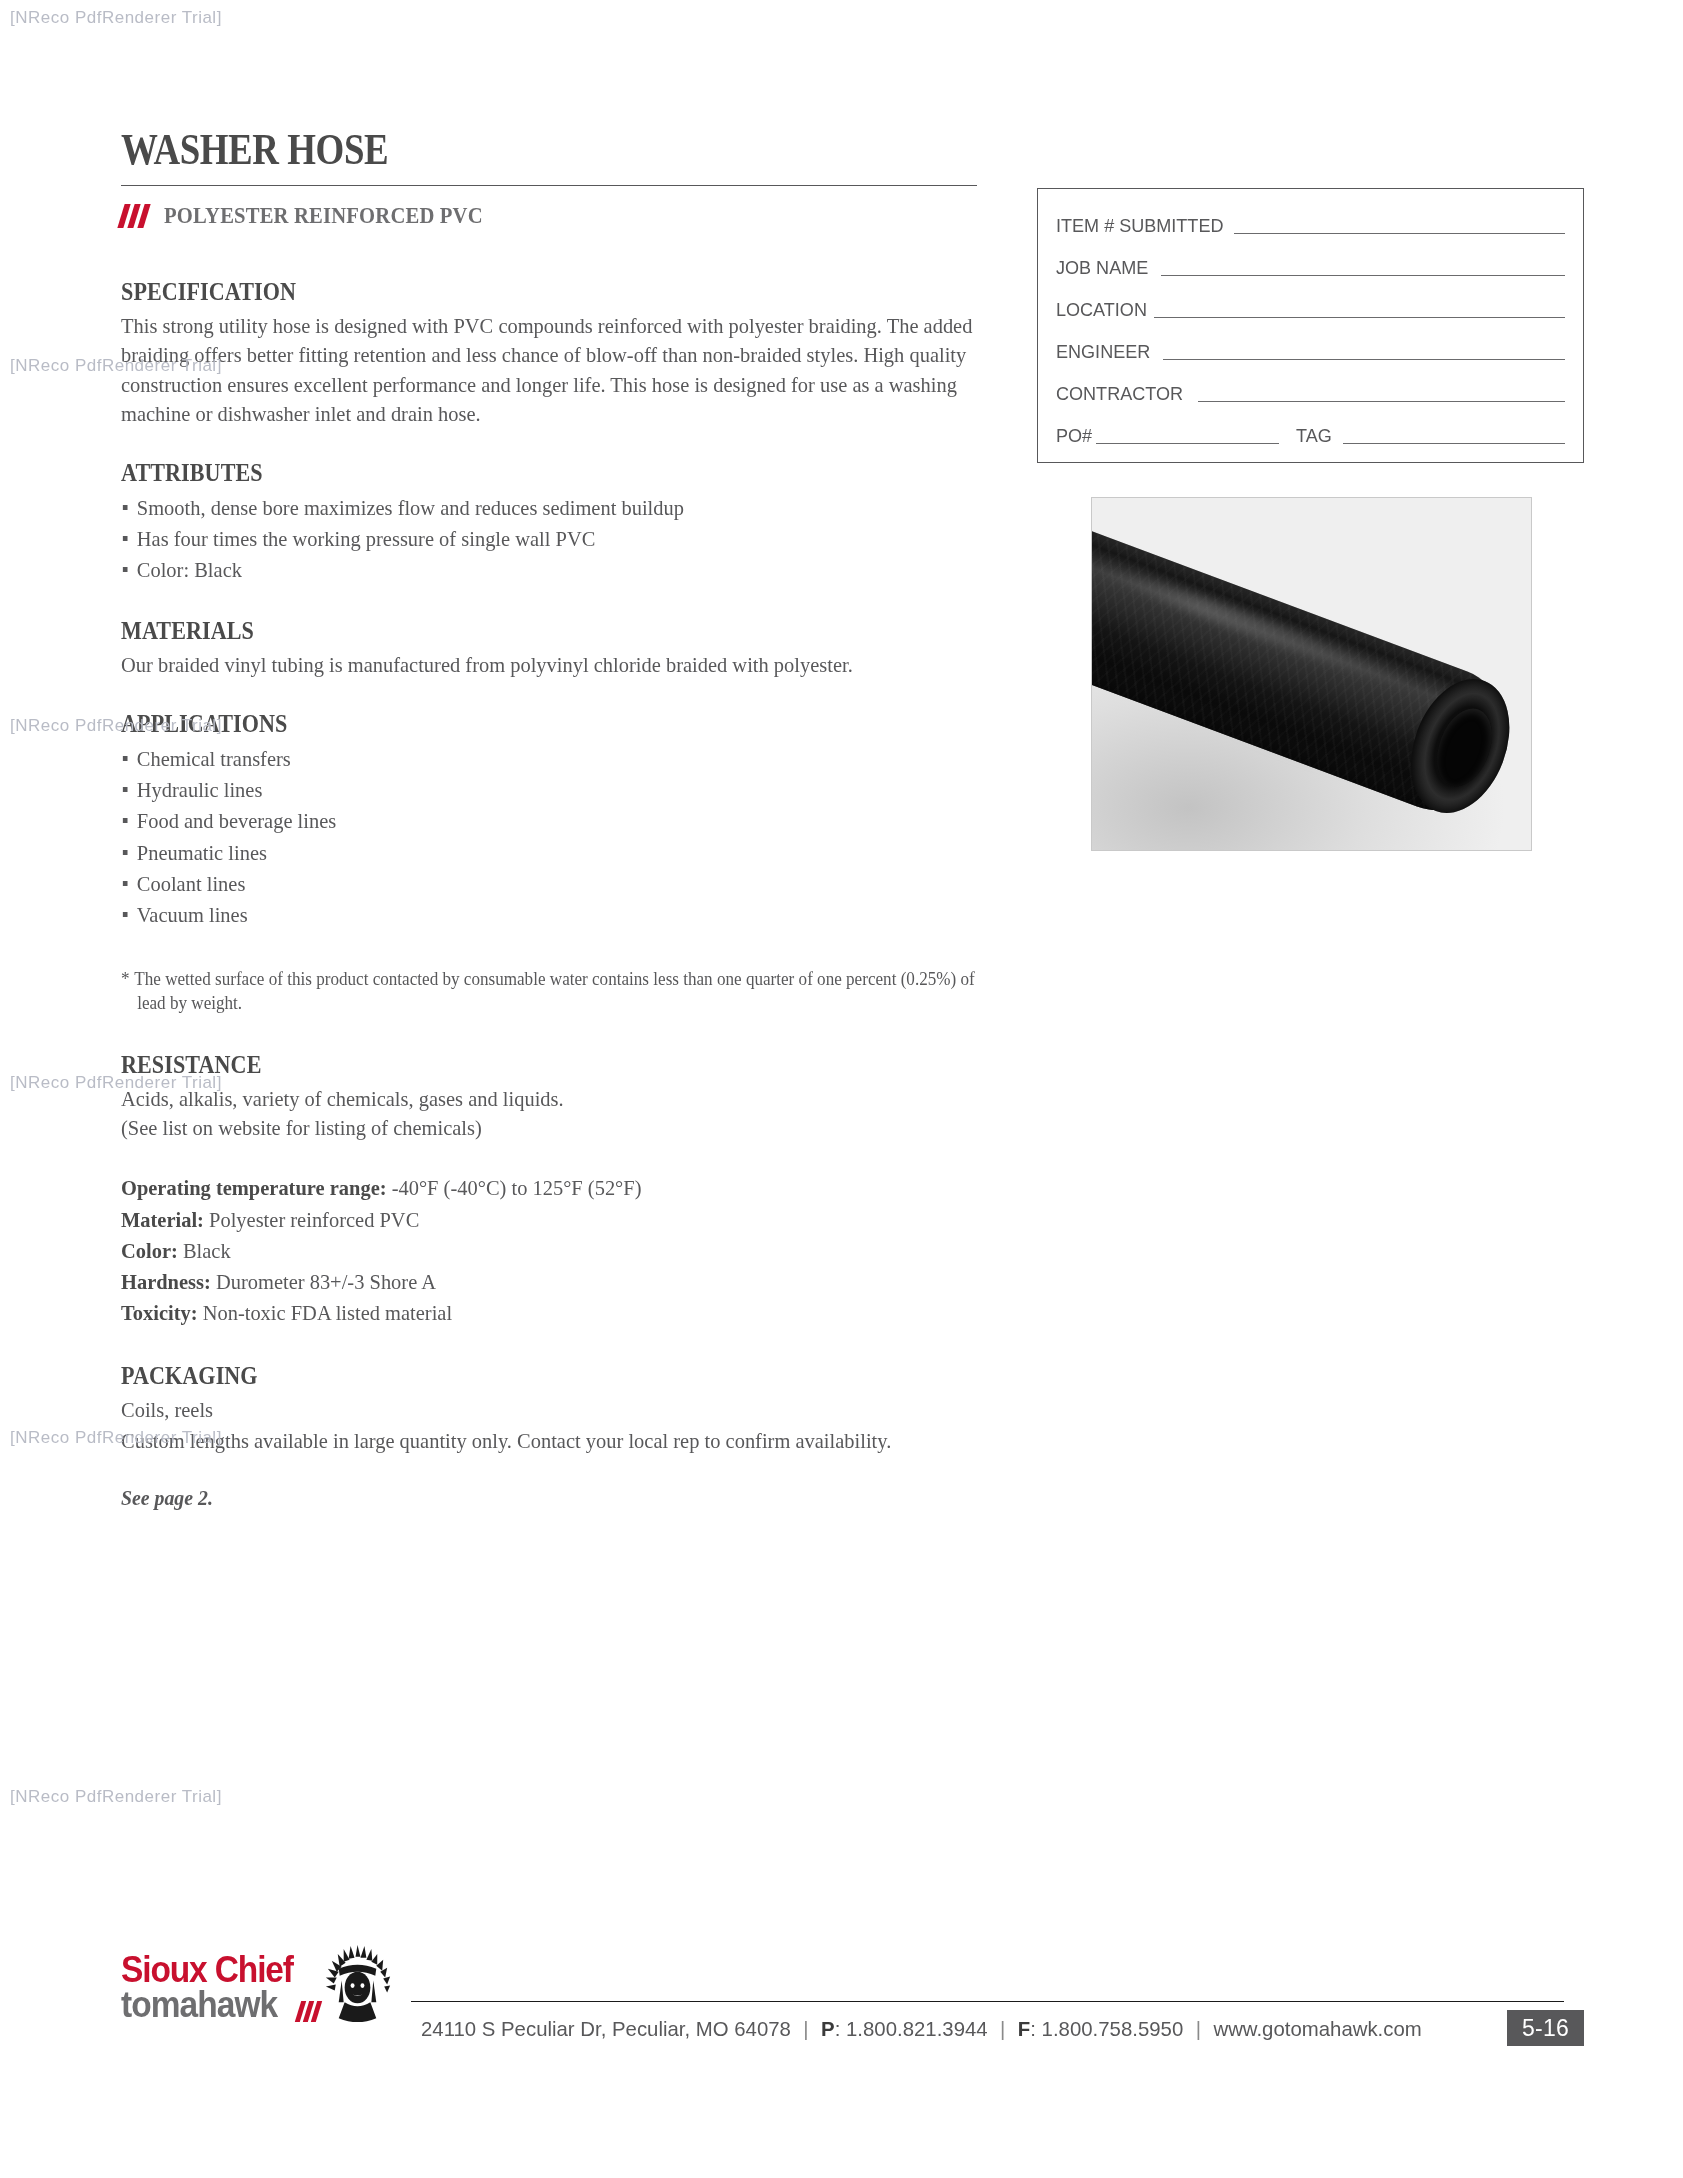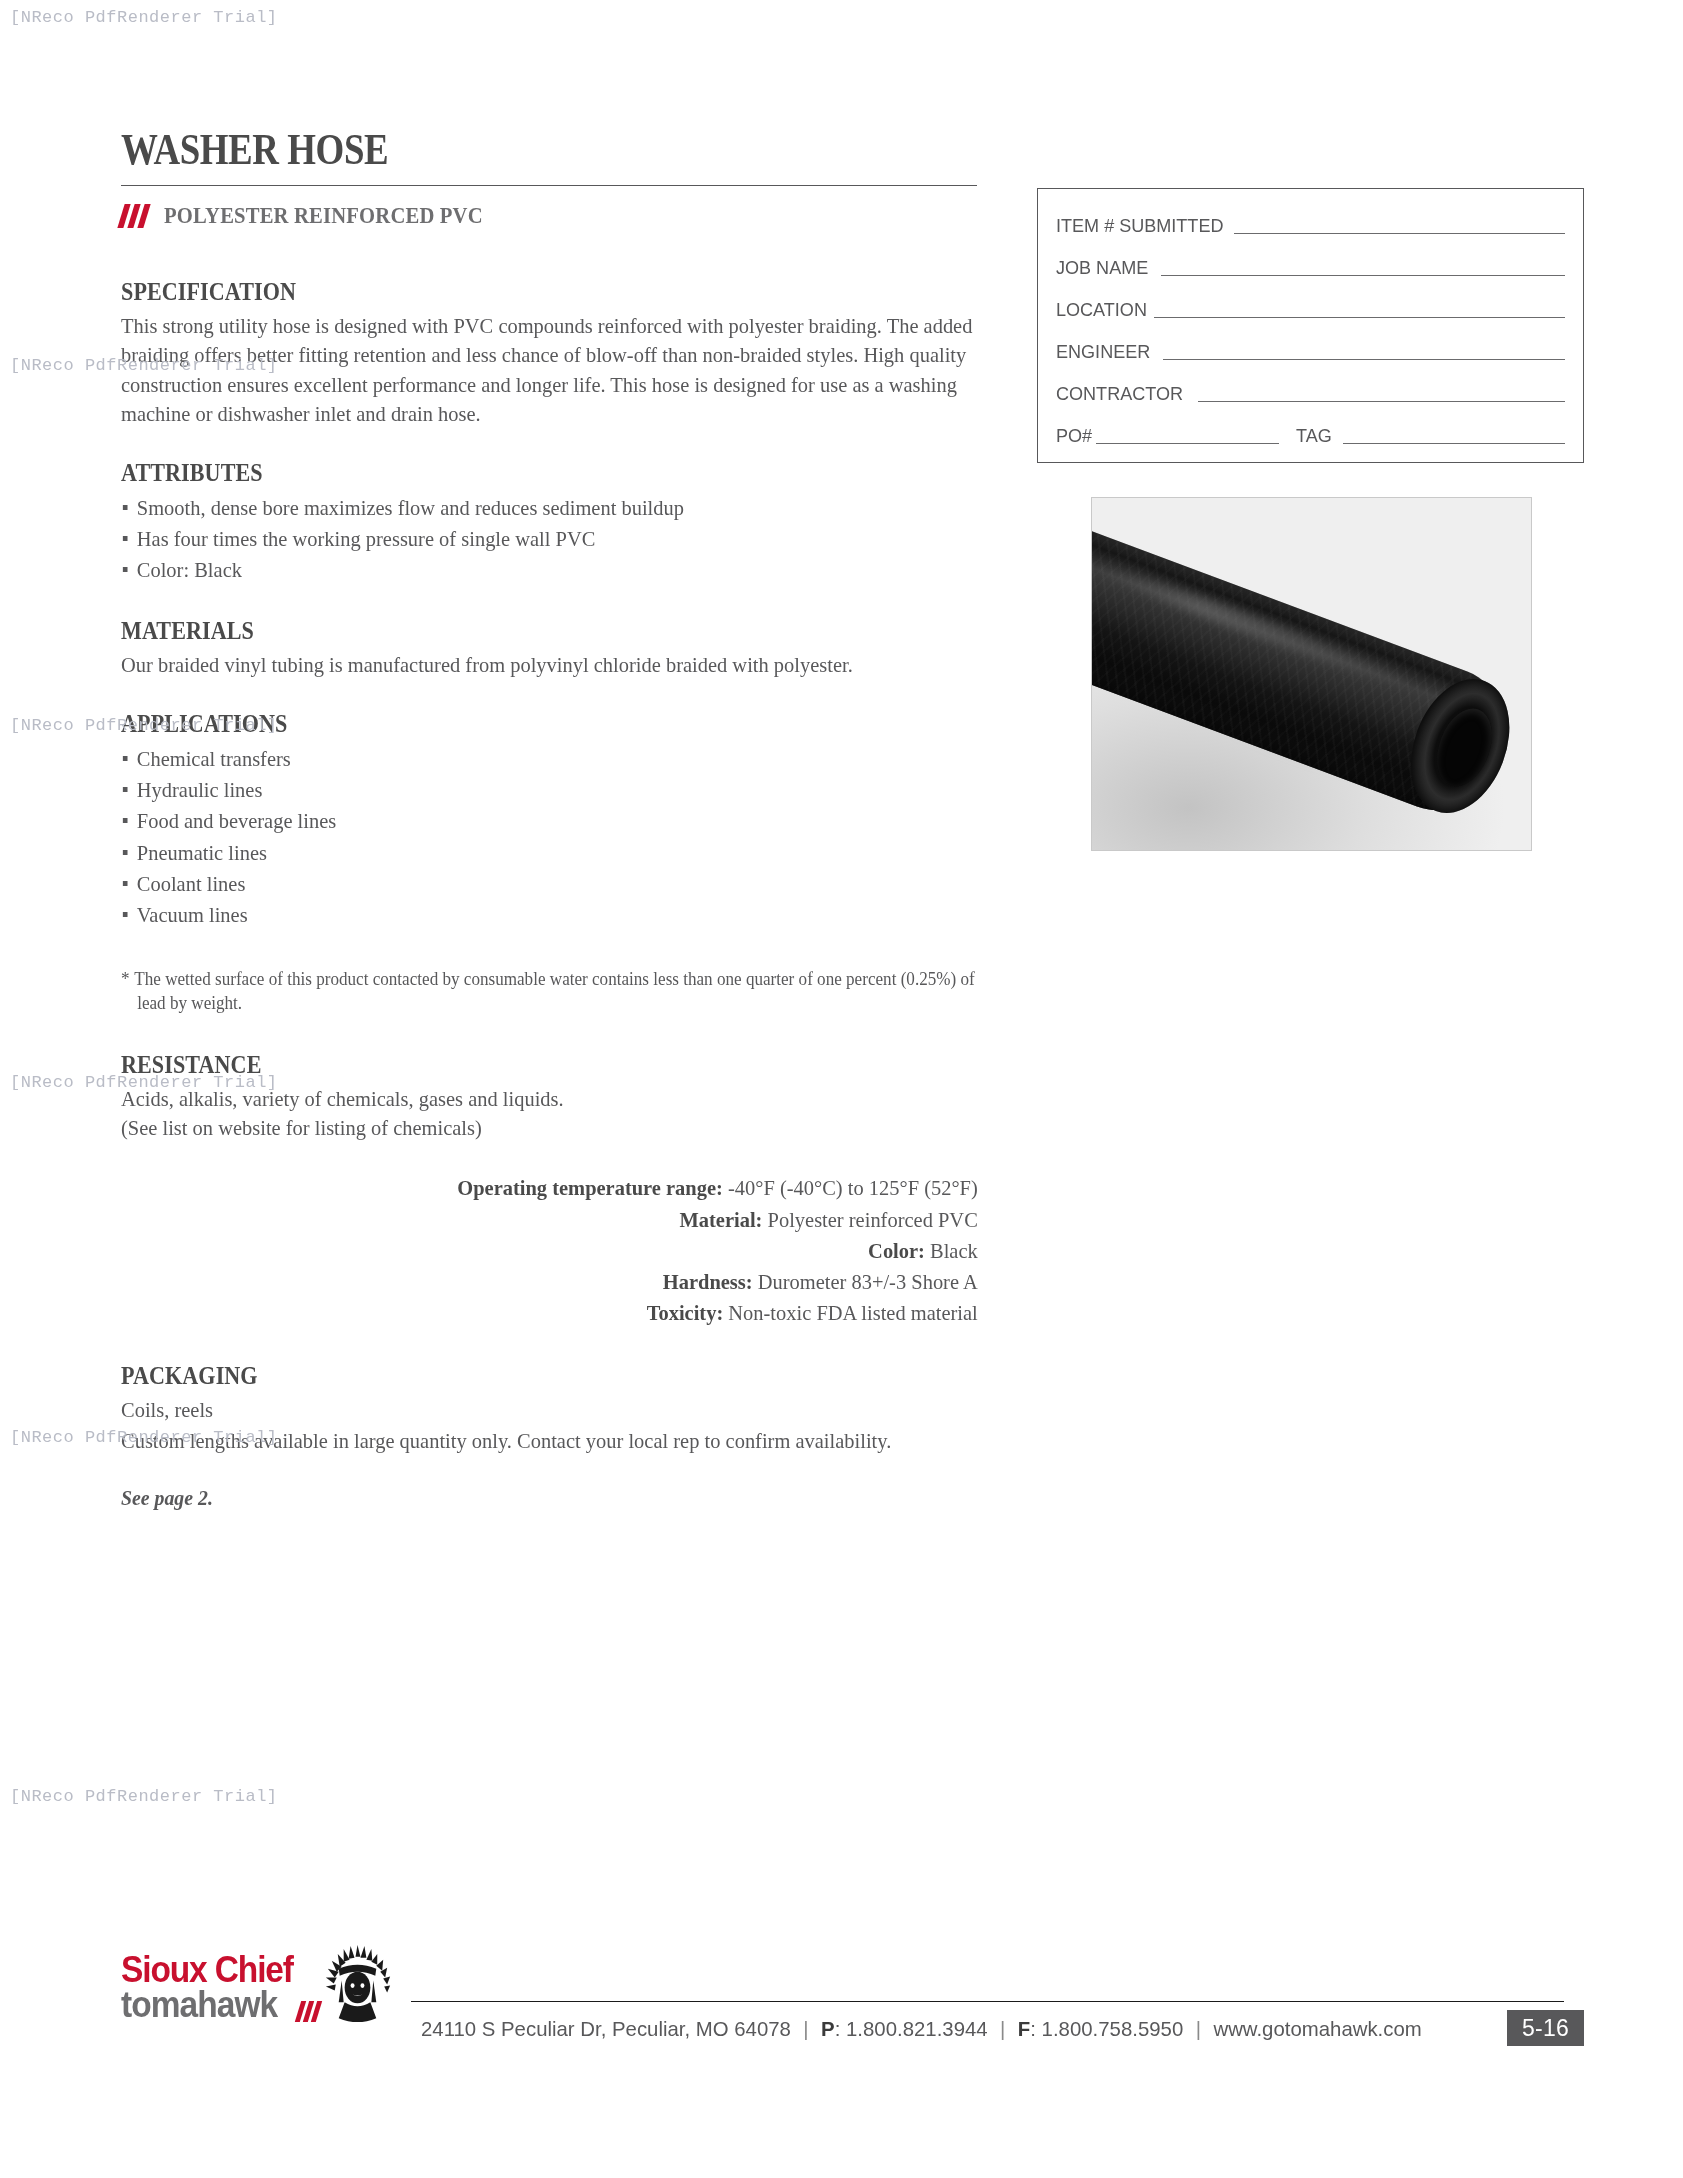--- a/index.html
+++ b/index.html
@@ -15,21 +15,21 @@
     position: relative;
     width: 1683px;
     height: 2178px;
     background: #ffffff;
     overflow: hidden;
   }
 
   
   .watermark {
     position: absolute;
-    font-family: Liberation Mono, monospace;
+    font-family: Liberation Sans, sans-serif;
     font-size: 17px;
     letter-spacing: 0.5px;
     color: #b9bcc6;
     white-space: nowrap;
     z-index: 40;
   }
 
   
   .left-col {
     position: absolute;
@@ -450,21 +450,21 @@
     </div>
 
     <div class="section">
       <h2 class="section-head">RESISTANCE</h2>
       <div class="body-text">
         <div>Acids, alkalis, variety of chemicals, gases and liquids.</div>
         <div>(See list on website for listing of chemicals)</div>
       </div>
     </div>
 
-    <div class="section" style="text-align:right;">
+    <div class="section" style="">
       <div class="spec-list">
         <div><span class="lbl">Operating temperature range:</span> <span>-40°F (-40°C) to 125°F (52°F)</span></div>
         <div><span class="lbl">Material:</span> <span>Polyester reinforced PVC</span></div>
         <div><span class="lbl">Color:</span> <span>Black</span></div>
         <div><span class="lbl">Hardness:</span> <span>Durometer 83+/-3 Shore A</span></div>
         <div><span class="lbl">Toxicity:</span> <span>Non-toxic FDA listed material</span></div>
       </div>
     </div>
 
     <div class="section" style="margin-top:32px;">

